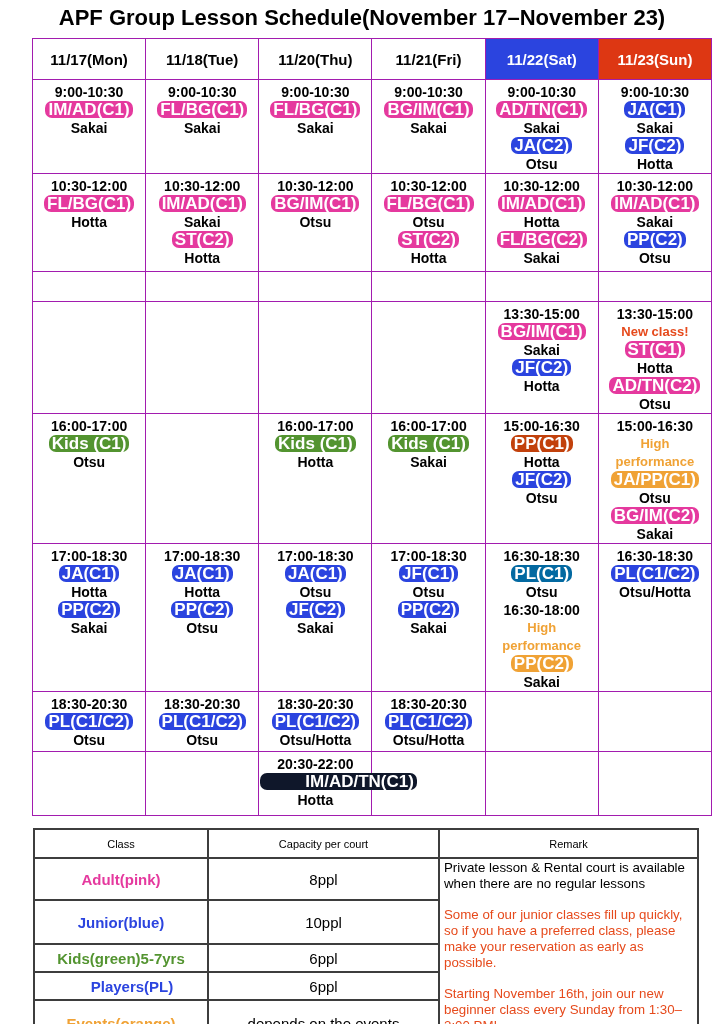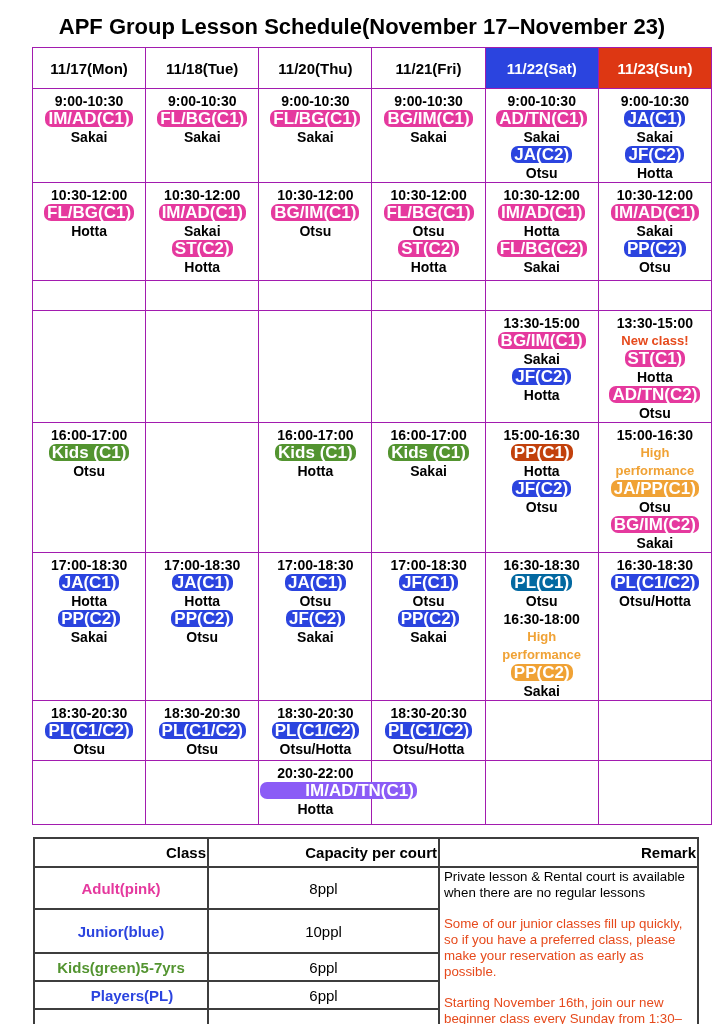--- a/index.html
+++ b/index.html
@@ -1,37 +1,37 @@
 <!DOCTYPE html>
 <html><head>
 <meta charset="utf-8">
 <style>
   html,body{margin:0;padding:0;background:#ffffff;}
   .page{position:relative;width:724px;height:1024px;background:#fff;
         font-family:"Liberation Sans",sans-serif;color:#000;overflow:hidden;}
-  .title{margin:0;padding-top:14px;text-align:center;font-size:22px;font-weight:bold;}
+  .title{margin:0;padding-top:5px;text-align:center;font-size:22px;font-weight:bold;}
 
   table{border-collapse:collapse;}
 
   
   .schedule{margin:7px 0 0 32px;width:680px;table-layout:fixed;}
   .schedule th,.schedule td{border:1px solid #a21caf;}
   .schedule th{height:38px;font-size:15px;font-weight:bold;text-align:center;background:#fff;}
   .schedule td{vertical-align:top;text-align:center;padding:3px 1px 0;}
   .time{font-size:14px;font-weight:bold;line-height:18px;color:#000;}
   .venue{font-size:14px;font-weight:bold;line-height:18px;color:#000;}
   .chipline{line-height:18px;}
   .chip{display:inline-block;font-size:17px;font-weight:bold;color:#fff;
         padding:0 3px;line-height:17px;border-radius:7px;}
   .note{font-size:13px;font-weight:bold;line-height:18px;}
 
   
   .legend{margin:12px 0 0 33px;width:664px;table-layout:fixed;border:2px solid #3d3d3d;}
   .legend th,.legend td{border:2px solid #3d3d3d;}
-  .legend th{height:25px;font-size:15px;font-weight:bold;text-align:right;}
+  .legend th{height:25px;font-size:11px;font-weight:normal;text-align:center;}
   .class-cell{font-size:15px;font-weight:bold;text-align:center;}
   .cap-cell{font-size:15px;text-align:center;}
   .remark-cell{vertical-align:top;text-align:left;padding:1px 4px 0;}
   .remark-cell p{margin:0 0 15px;font-size:13.3px;line-height:16px;}
   .remark-cell p:last-child{margin-bottom:0;}
 </style>
 </head>
 <body>
 
 <div class="page">
@@ -253,21 +253,21 @@
             <div class="venue">Otsu/Hotta</div>
           </td>
           <td></td>
           <td></td>
         </tr>
         <tr style="height: 64px;">
           <td></td>
           <td></td>
           <td>
             <div class="time">20:30-22:00</div>
-            <div class="chipline"><span class="chip" style="background: #8b5cf6; padding-left: 45px;">IM/AD/TN(C1)</span></div>
+            <div class="chipline"><span class="chip" style="background: #0f172a; padding-left: 45px;">IM/AD/TN(C1)</span></div>
             <div class="venue">Hotta</div>
           </td>
           <td></td>
           <td></td>
           <td></td>
         </tr>
       </tbody>
   </table>
 
   <table class="legend">

